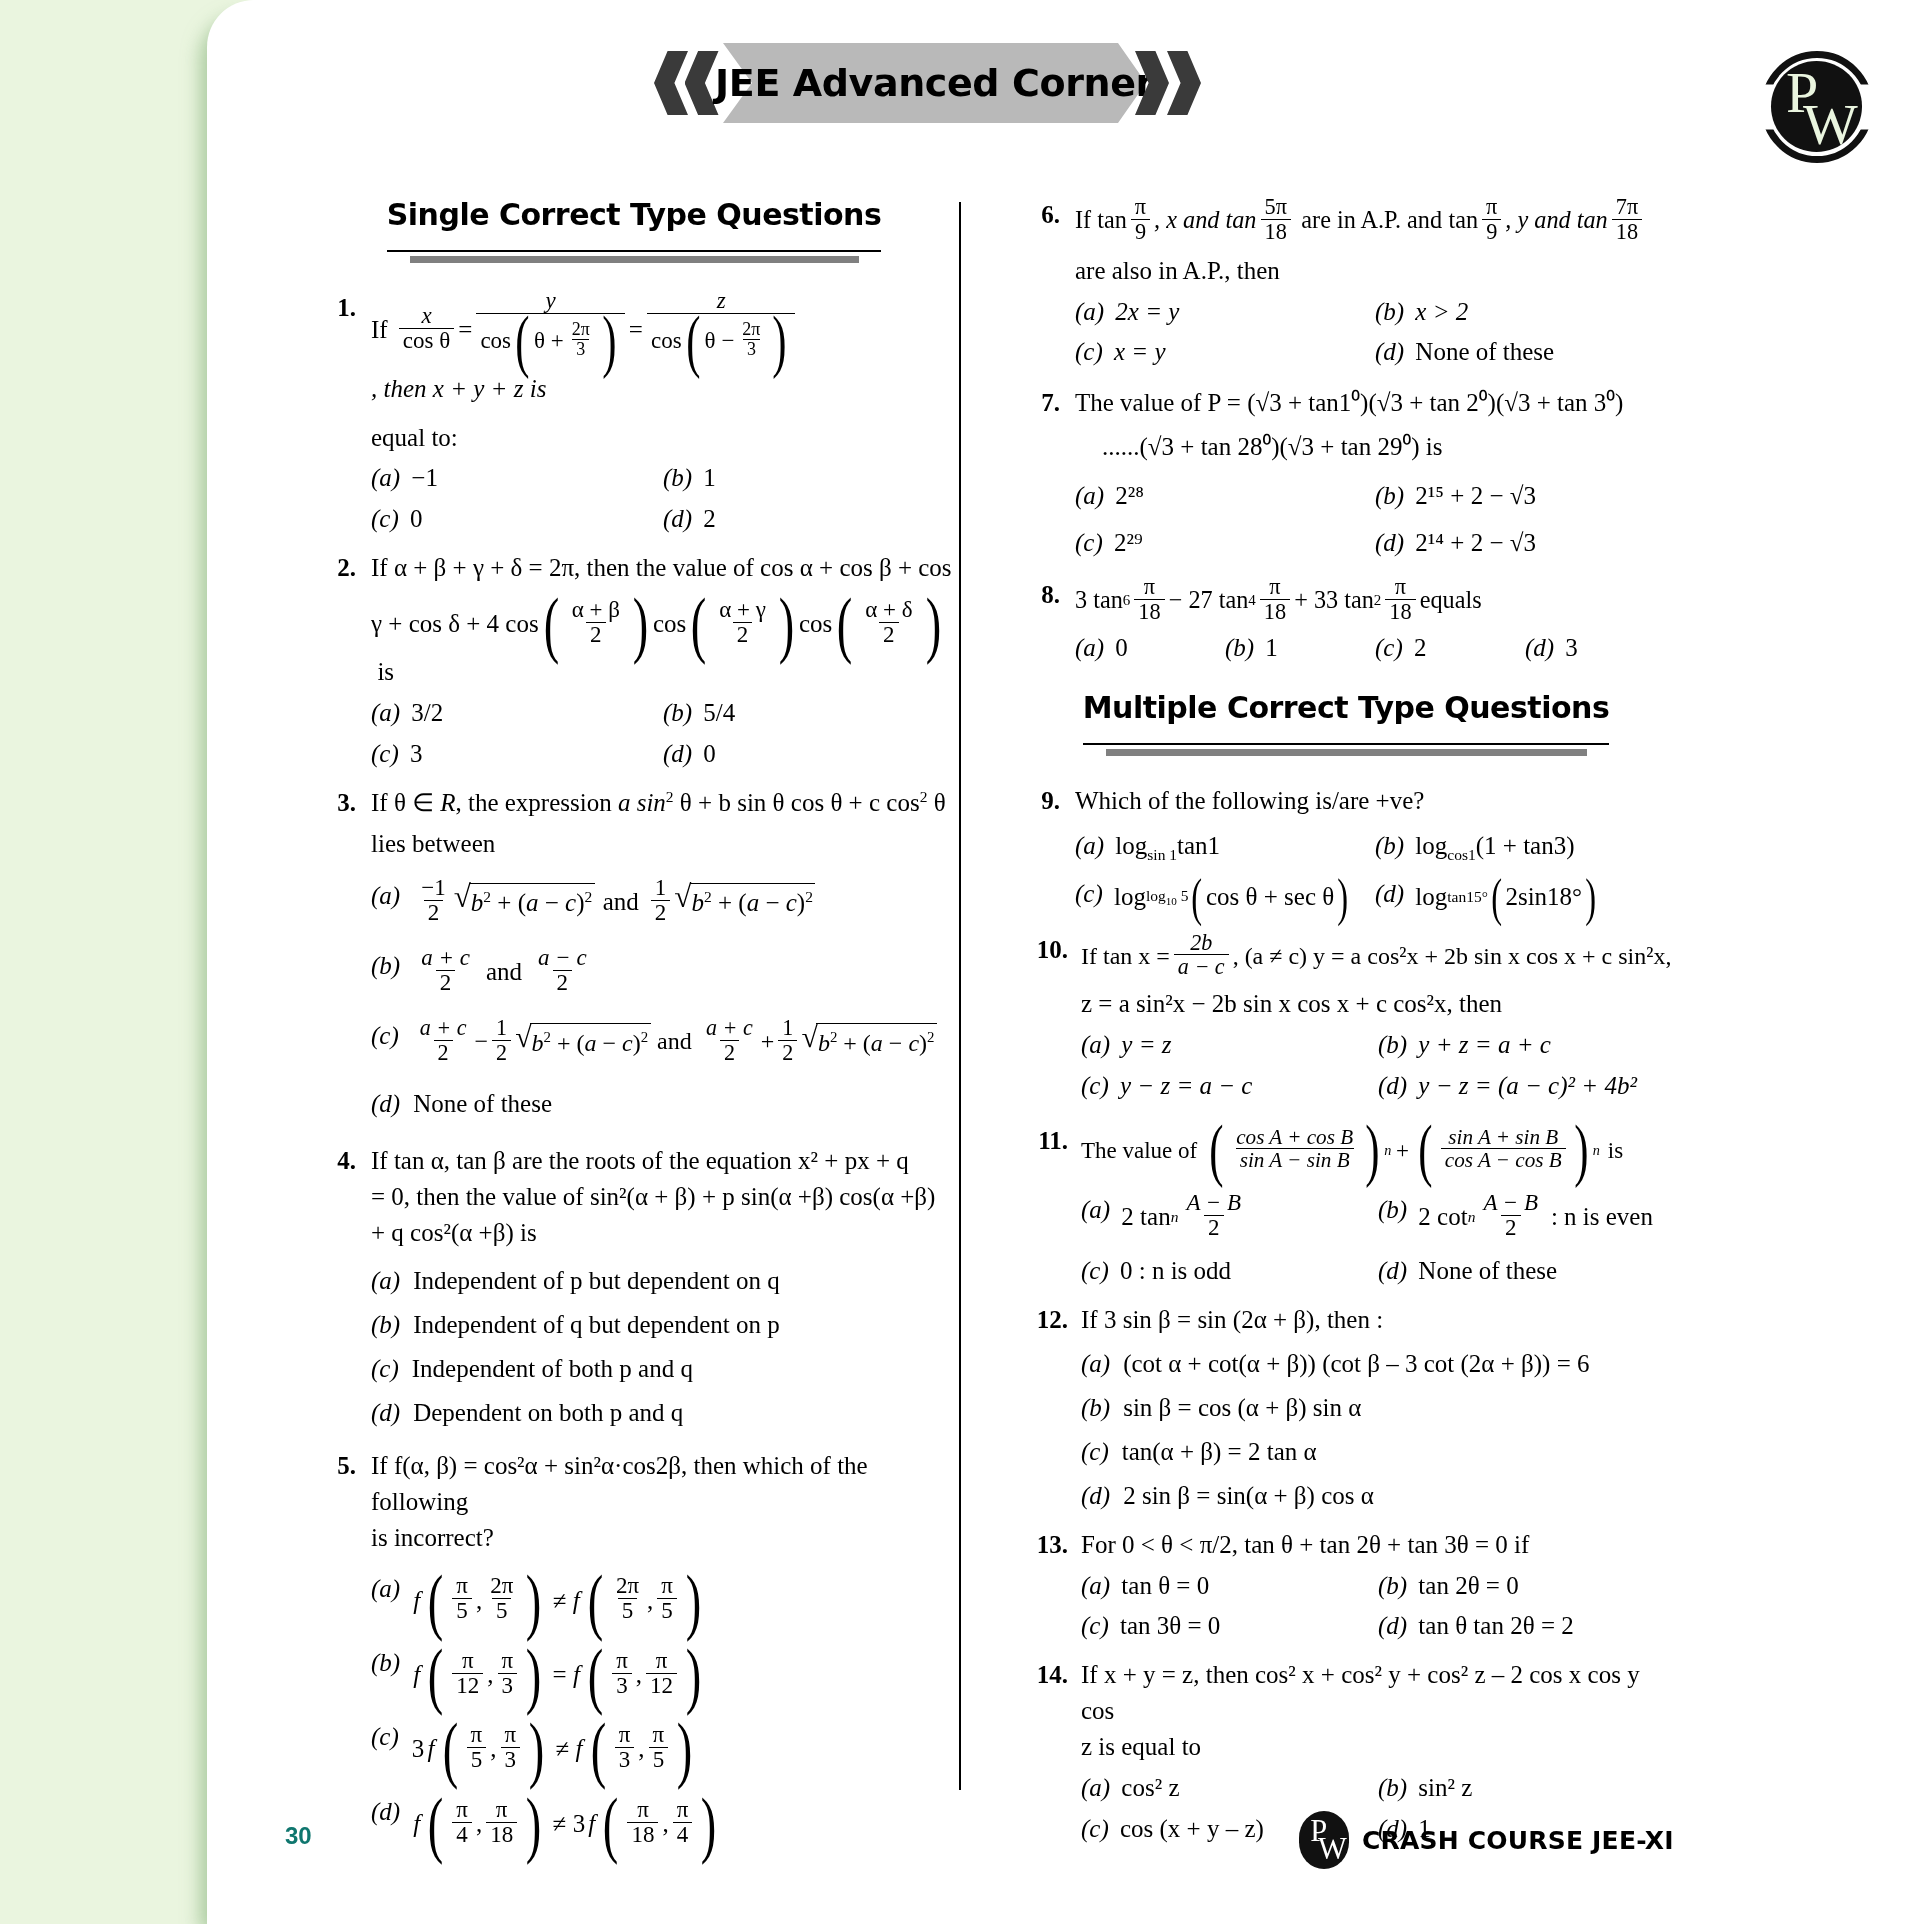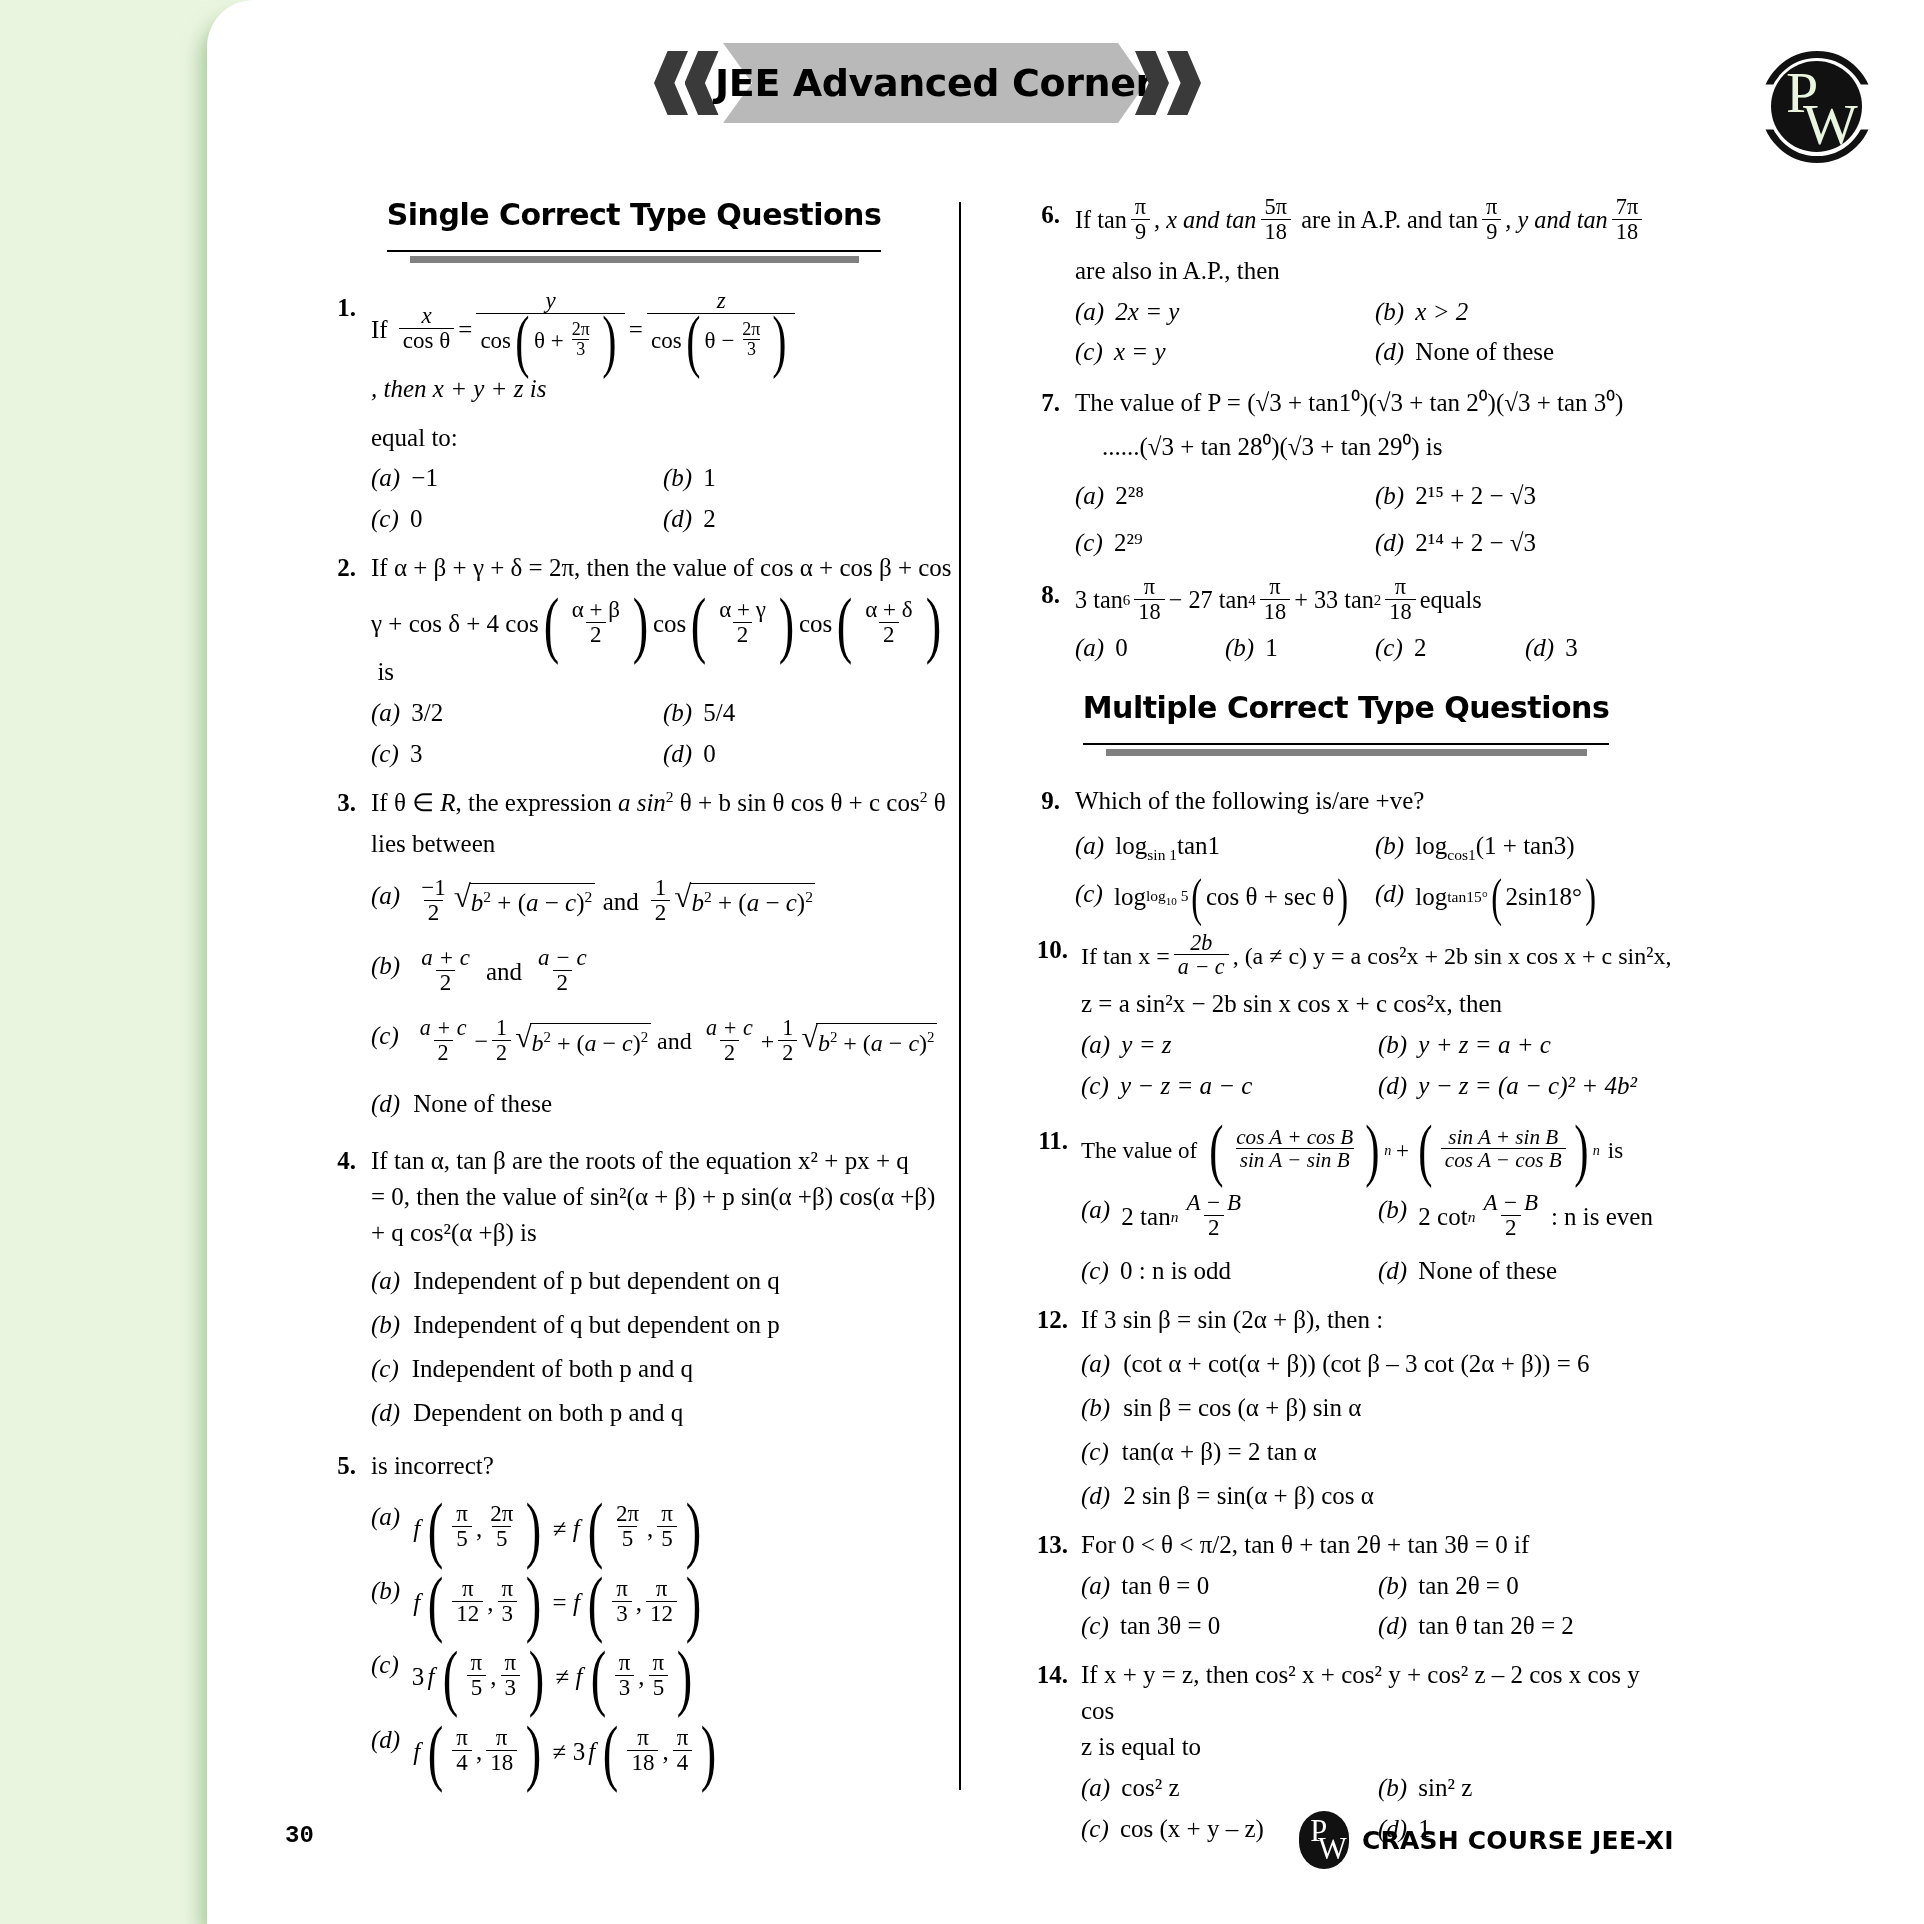--- a/index.html
+++ b/index.html
@@ -121,21 +121,21 @@
     font-size:2.1em;font-weight:300;line-height:.8;transform:scaleX(.62);display:inline-block;
   }
   .tallparen > .pl,.tallparen > .pr{font-size:3.0em;}
   .sqrt{display:inline-flex;align-items:flex-start;vertical-align:middle;}
   .sqrt .rad{font-size:1.25em;line-height:.9;margin-right:-1.6px;}
   .sqrt .bar{border-top:1.6px solid #000;padding:1.6px 2.4px 0 1.6px;}
 
   
   .footer-page{
     position:absolute;left:285px;top:1822px;
-    font-family:Liberation Mono, monospace;font-weight:700;font-size:24px;color:#000000;
+    font-family:Liberation Sans, sans-serif;font-weight:700;font-size:24px;color:#0f766e;
   }
   .footer-brand{
     position:absolute;left:1299px;top:1811px;display:flex;align-items:center;
   }
   .footer-logo{position:relative;width:50px;height:58px;margin-right:13px;}
   .footer-logo .disc{position:absolute;inset:0;background:#111;border-radius:50%/46%;}
   .footer-logo .p{position:absolute;left:11.2px;top:4.8px;color:#fff;font-size:30.5px;line-height:1;font-family:"Liberation Serif",serif;}
   .footer-logo .w{position:absolute;left:19px;top:22.5px;color:#fff;font-size:30.5px;line-height:1;font-family:"Liberation Serif",serif;}
   .footer-text{
     font-family:"DejaVu Sans", sans-serif;font-weight:700;font-size:25px;color:#000;
@@ -415,20 +415,21 @@
               <span class="olab">(d)</span>
               <span class="otxt">Dependent on both p and q</span>
             </div>
         </div>
       </div>
     </div>
 
     <div class="q" style="margin-top:17.6px;">
       <div class="num">5.</div>
       <div class="body">
+        <div>If f(α, β) = cos²α + sin²α·cos2β, then which of the following</div>
         <div>is incorrect?</div>
 
         <div class="opts" style="margin-top:11.2px;">
           <div class="oline" style="margin-top:14.4px;">
             <span class="olab">(a)</span>
             <span class="otxt" style="display:flex;align-items:center;">
               <span class="it" style="margin-right:3.2px;">f</span>
               <span class="bigparen tallparen"><span class="pl">(</span>
                 <span class="frac">
                     <span class="n">π</span>

